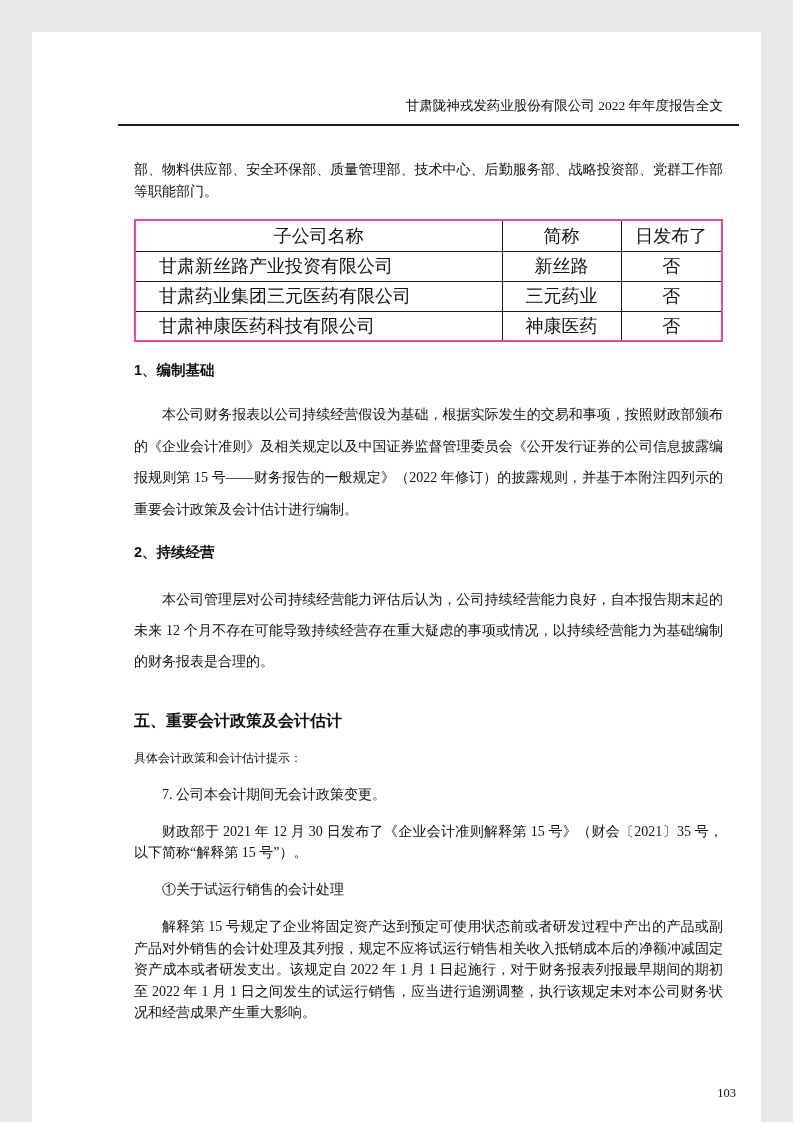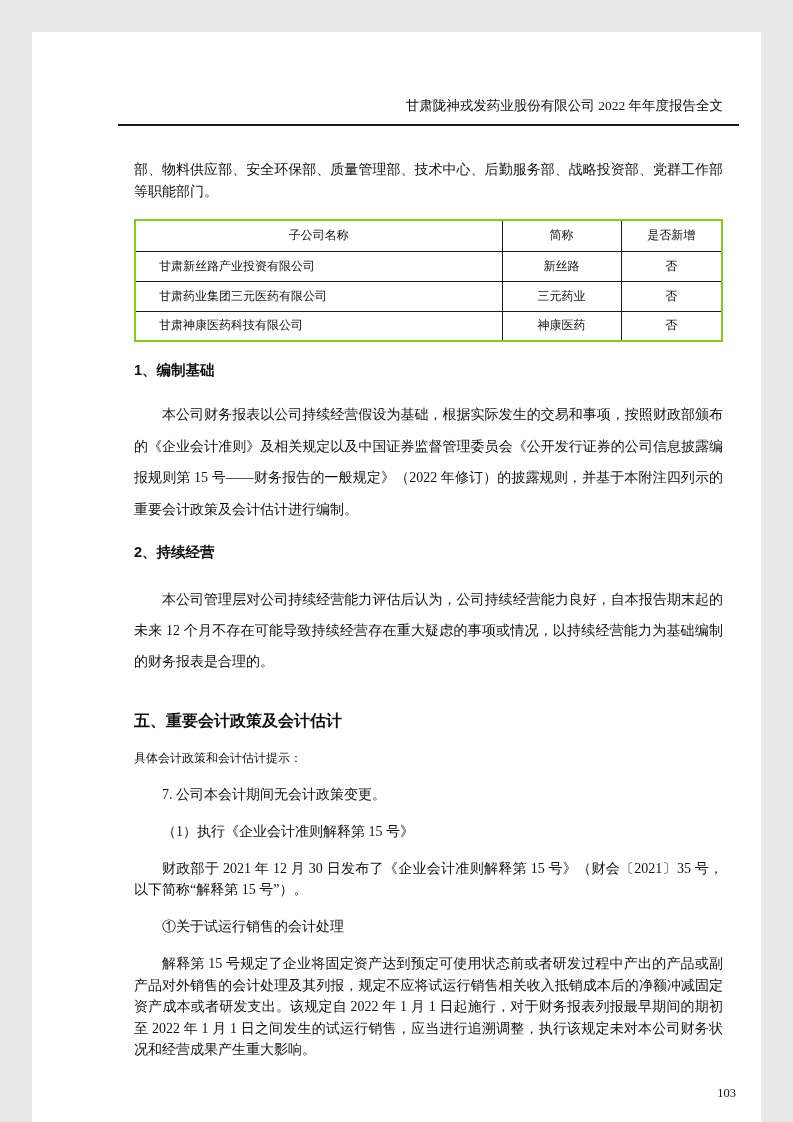--- a/index.html
+++ b/index.html
@@ -38,23 +38,23 @@
   .lh-tight { line-height: 22px; }
   .lh-s5 { line-height: 21px; }
   .lh-loose { line-height: 31.5px; }
   .indent { text-indent: 2em; }
   .mt-intro { margin-top: 3px; line-height: 22px; }
 
   table.subs-table {
     margin-top: 6px;
     width: 589px;
     border-collapse: collapse;
-    border: 2px solid #84cc16;
+    border: 2px solid #ec4899;
     table-layout: fixed;
-    font-size: 12px;
+    font-size: 18px;
   }
   table.subs-table col.c1 { width: 367px; }
   table.subs-table col.c2 { width: 119px; }
   table.subs-table col.c3 { width: 101px; }
   table.subs-table th, table.subs-table td {
     border: 1px solid #1a1a1a;
     font-weight: normal;
     text-align: center;
     vertical-align: middle;
     padding: 0 4px;
@@ -116,21 +116,21 @@
     <table class="subs-table">
       <colgroup>
           <col class="c1">
           <col class="c2">
           <col class="c3">
         </colgroup>
       <thead>
         <tr>
           <th>子公司名称</th>
           <th>简称</th>
-          <th>是否新增</th>
+          <th>日发布了</th>
         </tr>
       </thead>
       <tbody>
         <tr>
           <td class="cell-left">甘肃新丝路产业投资有限公司</td>
           <td>新丝路</td>
           <td>否</td>
         </tr>
         <tr>
           <td class="cell-left">甘肃药业集团三元医药有限公司</td>
@@ -150,21 +150,20 @@
     <p class="body-text lh-loose indent mt-para1">本公司财务报表以公司持续经营假设为基础，根据实际发生的交易和事项，按照财政部颁布的《企业会计准则》及相关规定以及中国证券监督管理委员会《公开发行证券的公司信息披露编报规则第 15 号——财务报告的一般规定》（2022 年修订）的披露规则，并基于本附注四列示的重要会计政策及会计估计进行编制。</p>
 
     <h3 class="sub-title mt-sub2">2、持续经营</h3>
     <p class="body-text lh-loose indent mt-para2">本公司管理层对公司持续经营能力评估后认为，公司持续经营能力良好，自本报告期末起的未来 12 个月不存在可能导致持续经营存在重大疑虑的事项或情况，以持续经营能力为基础编制的财务报表是合理的。</p>
 
     <h2 class="sec-title mt-sec5">五、重要会计政策及会计估计</h2>
 
     <p class="note">具体会计政策和会计估计提示：</p>
 
     <p class="body-text lh-s5 indent mt-item-a">7. 公司本会计期间无会计政策变更。</p>
-    <p class="body-text lh-s5 indent mt-item-b">（1）执行《企业会计准则解释第 15 号》</p>
     <p class="body-text lh-s5 indent mt-item-c">财政部于 2021 年 12 月 30 日发布了《企业会计准则解释第 15 号》（财会〔2021〕35 号，以下简称“解释第 15 号”）。</p>
     <p class="body-text lh-s5 indent mt-item-d">①关于试运行销售的会计处理</p>
     <p class="body-text indent mt-item-e">解释第 15 号规定了企业将固定资产达到预定可使用状态前或者研发过程中产出的产品或副产品对外销售的会计处理及其列报，规定不应将试运行销售相关收入抵销成本后的净额冲减固定资产成本或者研发支出。该规定自 2022 年 1 月 1 日起施行，对于财务报表列报最早期间的期初至 2022 年 1 月 1 日之间发生的试运行销售，应当进行追溯调整，执行该规定未对本公司财务状况和经营成果产生重大影响。</p>
 
   </div>
 
   <div class="page-number">103</div>
 
 </div>
 

